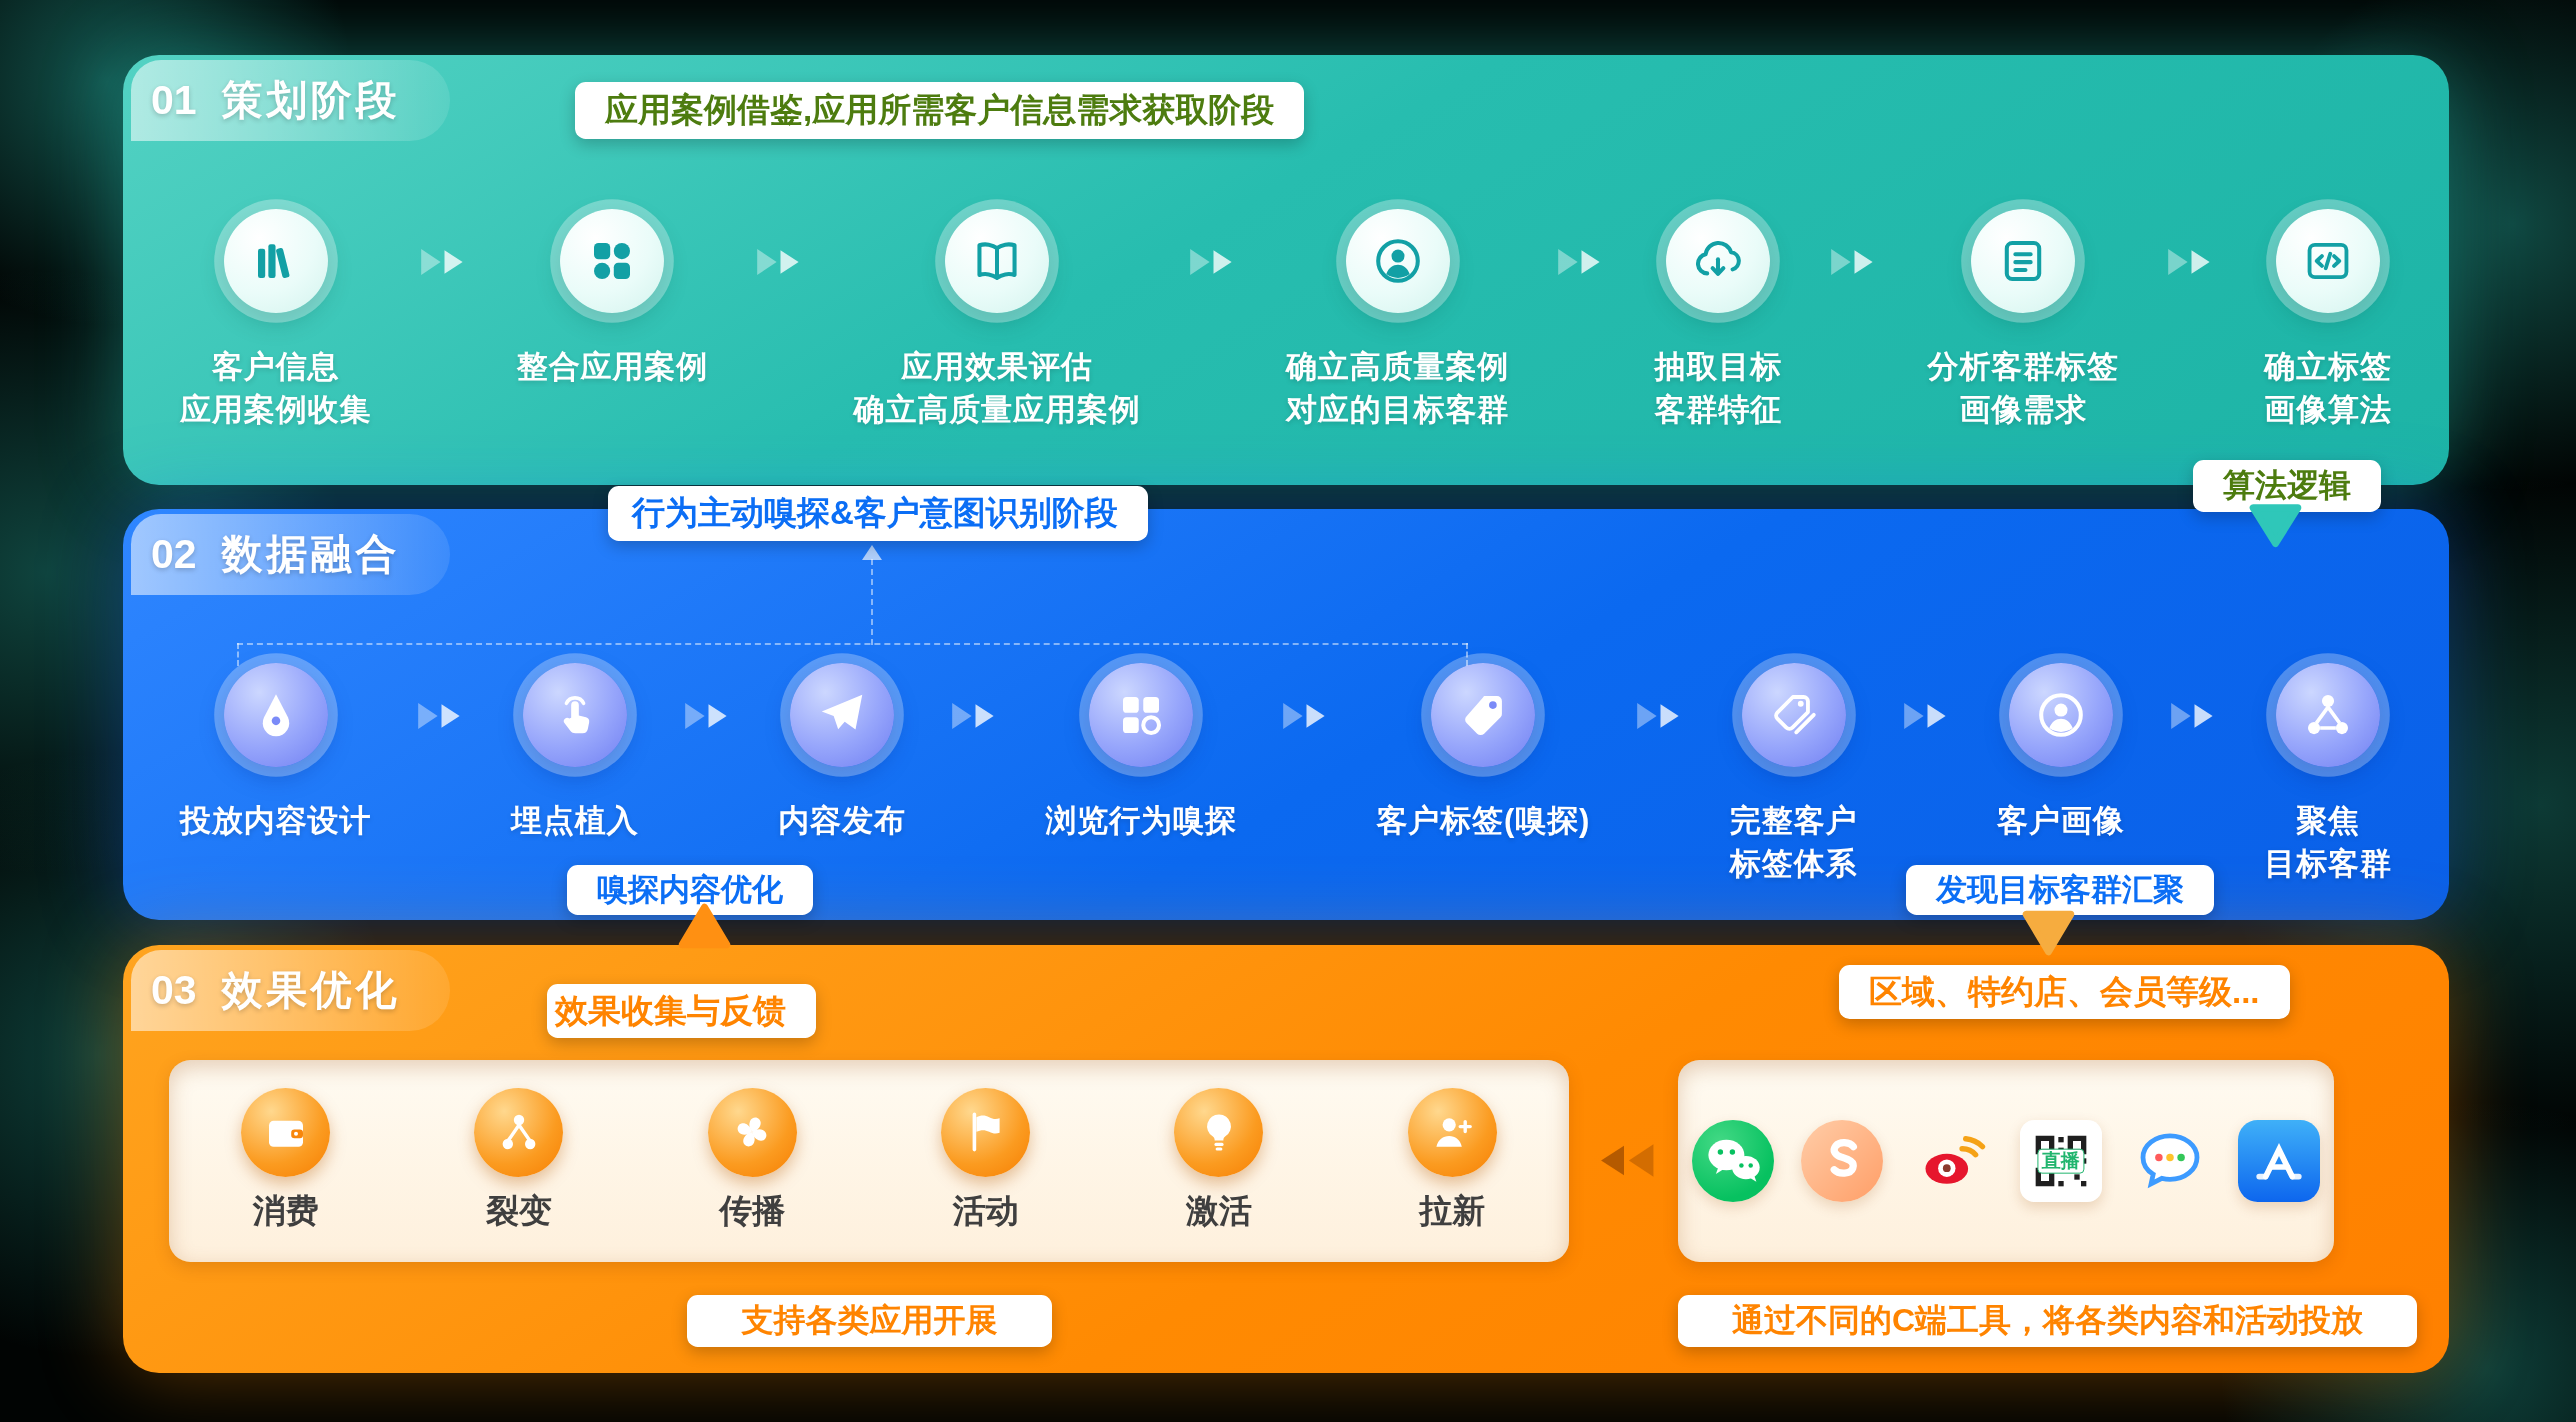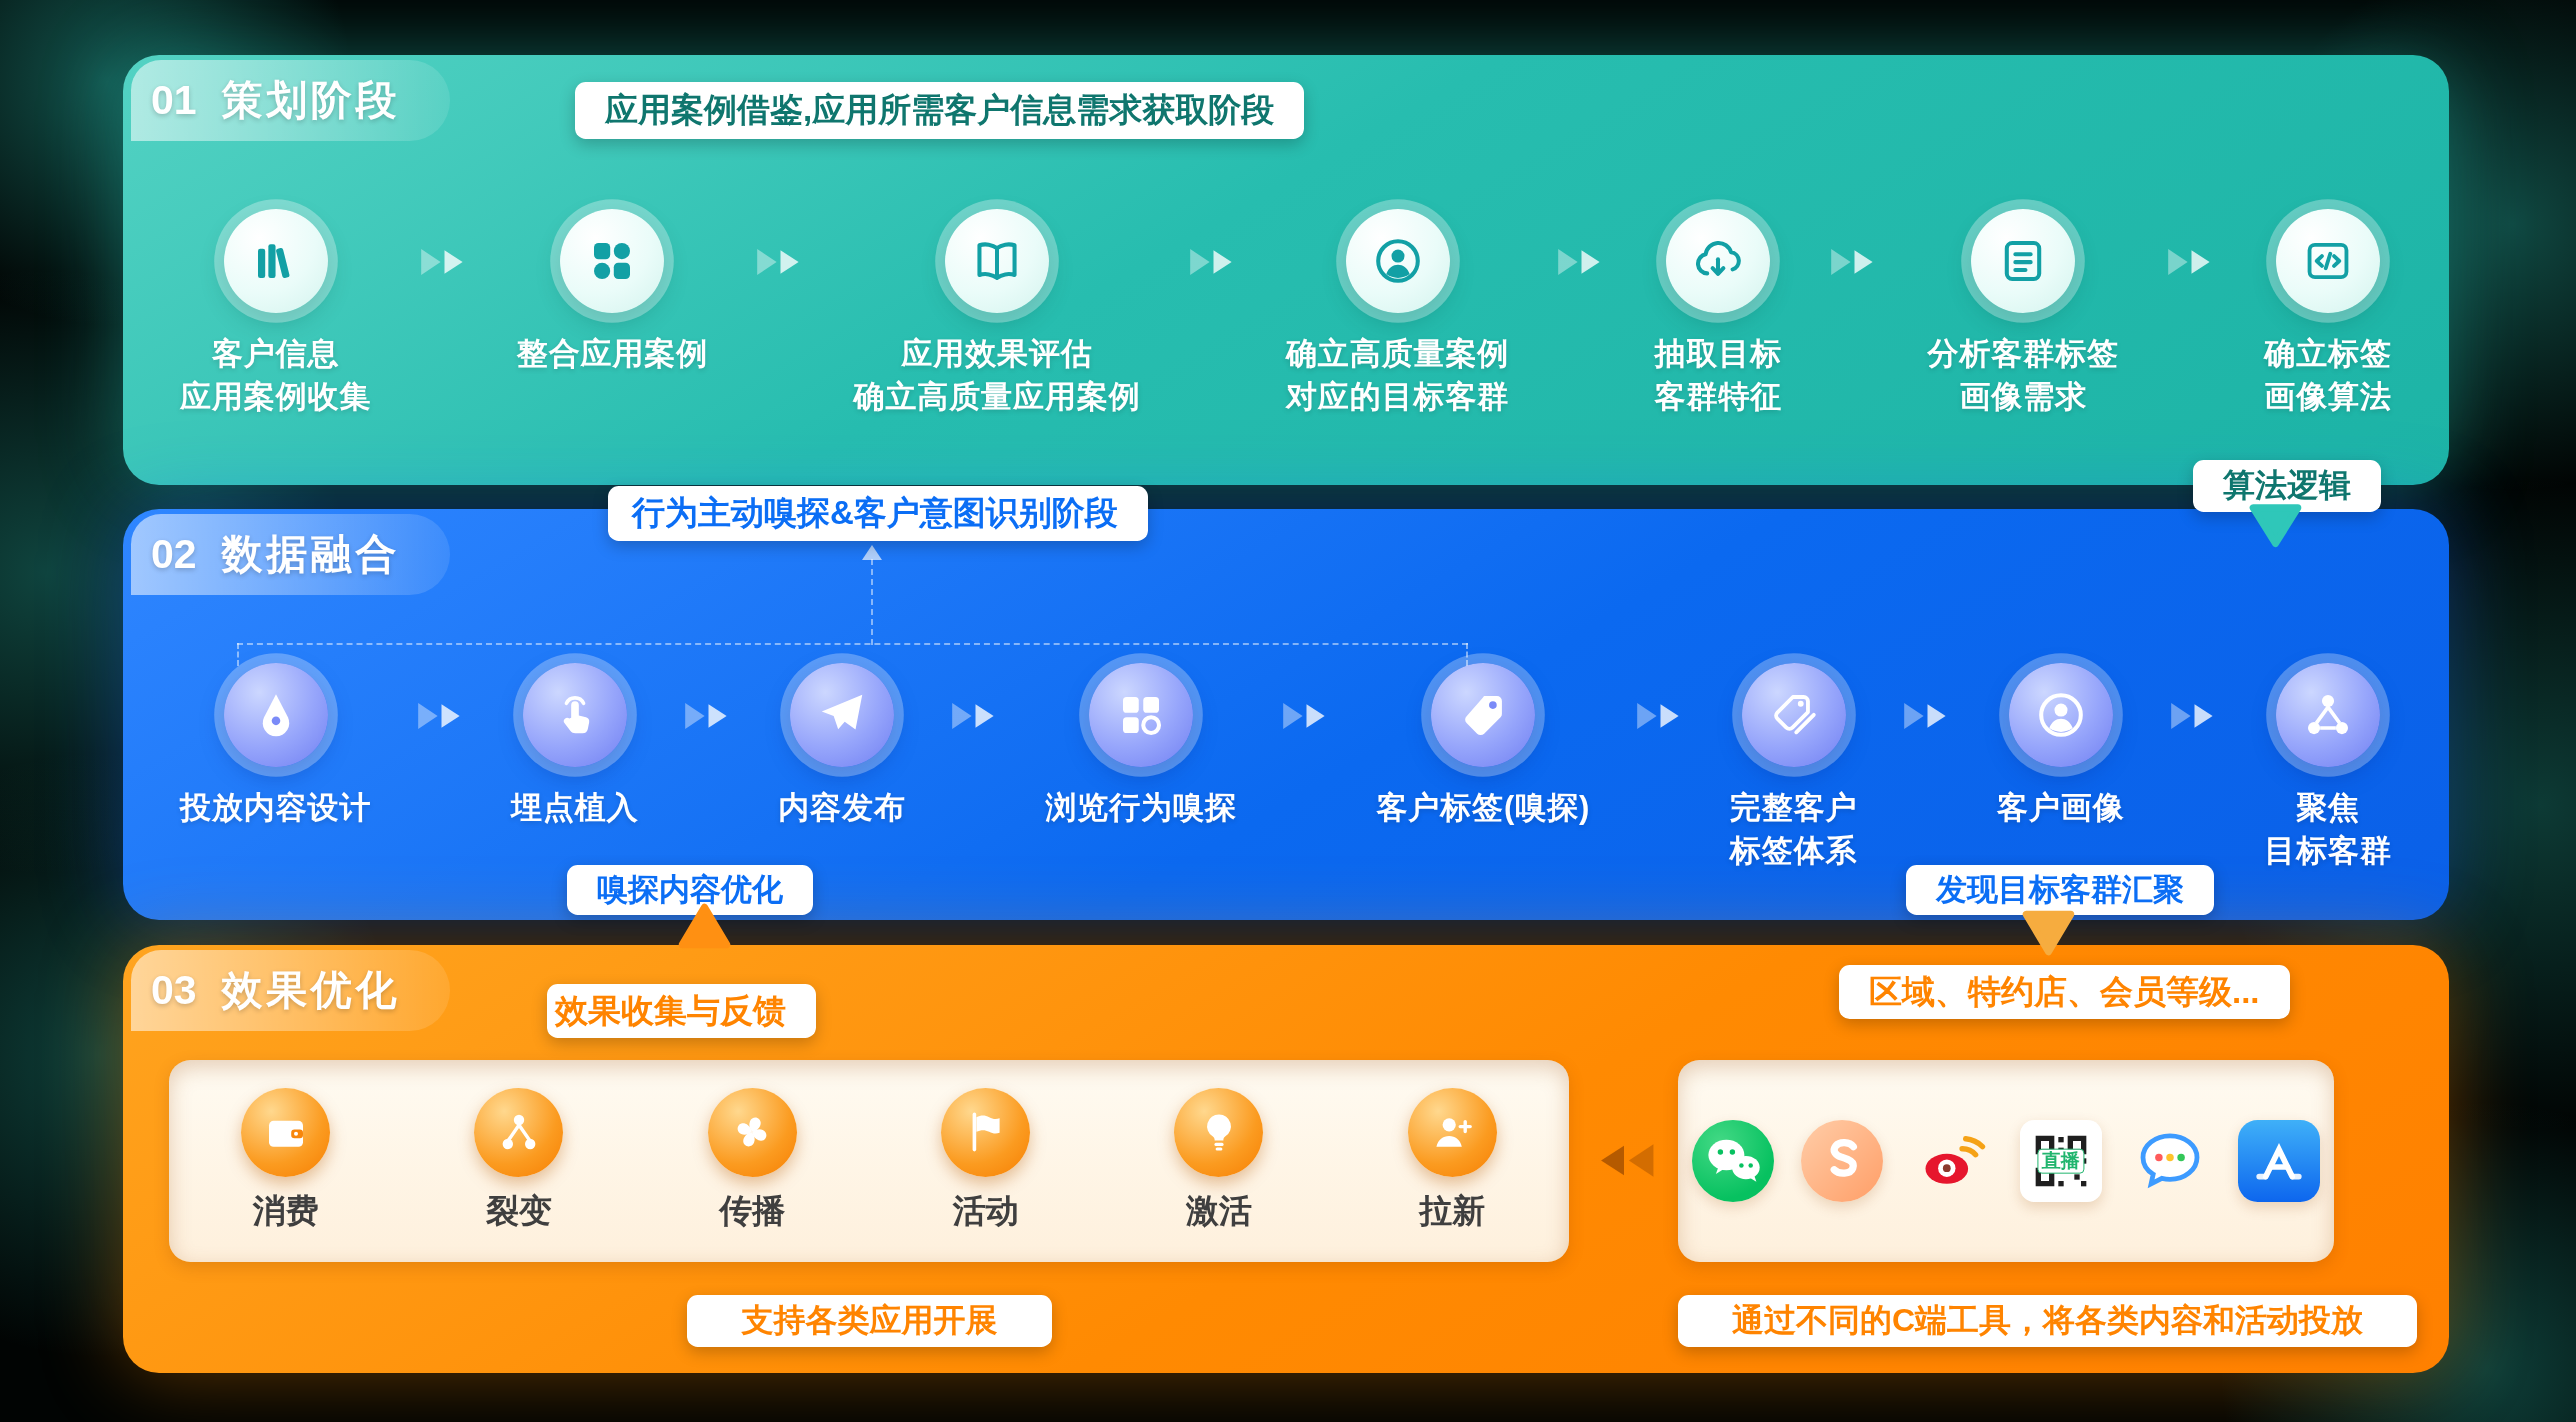--- a/index.html
+++ b/index.html
@@ -21,24 +21,24 @@
   .band3{top:945px;height:428px;background:linear-gradient(150deg,#FFA41F 0%,#FF8A02 55%,#FF8000 100%);box-shadow:0 0 81px rgba(255,138,0,.38);}
 
   .phase-chip{position:absolute;left:8px;top:5.4px;height:81px;display:flex;align-items:center;gap:25px;
     padding:0 50px 0 20px;border-radius:32px 43px 43px 0;
     background:linear-gradient(90deg,rgba(255,255,255,.55),rgba(255,255,255,.10));}
   .phase-num{font-size:41px;font-weight:800;color:#fff;text-shadow:0 1.8px 5.4px rgba(0,0,0,.20);}
   .phase-title{font-size:41px;font-weight:800;color:#fff;letter-spacing:3.6px;text-shadow:0 1.8px 5.4px rgba(0,0,0,.20);}
 
   .white-chip{position:absolute;background:#fff;border-radius:10.7px;height:57px;display:flex;align-items:center;justify-content:center;
     padding:0 30px;font-size:33px;font-weight:700;white-space:nowrap;box-shadow:0 5.4px 16px rgba(0,0,0,.22);z-index:6;}
-  .tcol{color:#0f766e;} .bcol{color:#0B6EF5;} .ocol{color:#FF8400;}
+  .tcol{color:#4d7c0f;} .bcol{color:#0B6EF5;} .ocol{color:#FF8400;}
 
   .steps{position:absolute;left:57px;right:57px;top:154px;display:flex;justify-content:space-between;align-items:flex-start;}
-  .step{display:flex;flex-direction:column;align-items:center;gap:19px;}
+  .step{display:flex;flex-direction:column;align-items:center;gap:32px;}
   .ic{width:104px;height:104px;border-radius:50%;display:flex;align-items:center;justify-content:center;flex:0 0 auto;}
   .ic svg{width:54px;height:54px;}
   .band1 .ic{background:radial-gradient(circle at 34% 28%,#ffffff,#eafcf9 55%,#d2f3ed);box-shadow:0 0 0 9.8px rgba(255,255,255,.30),0 9px 23px rgba(0,70,60,.25);color:#12A0A5;}
   .band2 .ic{background:radial-gradient(circle at 34% 28%,#ccd7ff,#96a5fb 55%,#6f7ef2);box-shadow:0 0 0 9.8px rgba(255,255,255,.28),0 9px 23px rgba(8,40,140,.35);color:#fff;}
   .slabel{font-size:31px;font-weight:700;color:#fff;text-align:center;white-space:pre-line;line-height:1.40;letter-spacing:0.9px;text-shadow:0 1.8px 5.4px rgba(0,0,0,.15);}
 
   .arr{margin-top:36px;}
   .arr svg{width:57px;height:34px;}
   .arr path{fill:#fff;}
   .arr path.a1{opacity:.40;} .arr path.a2{opacity:.78;}

